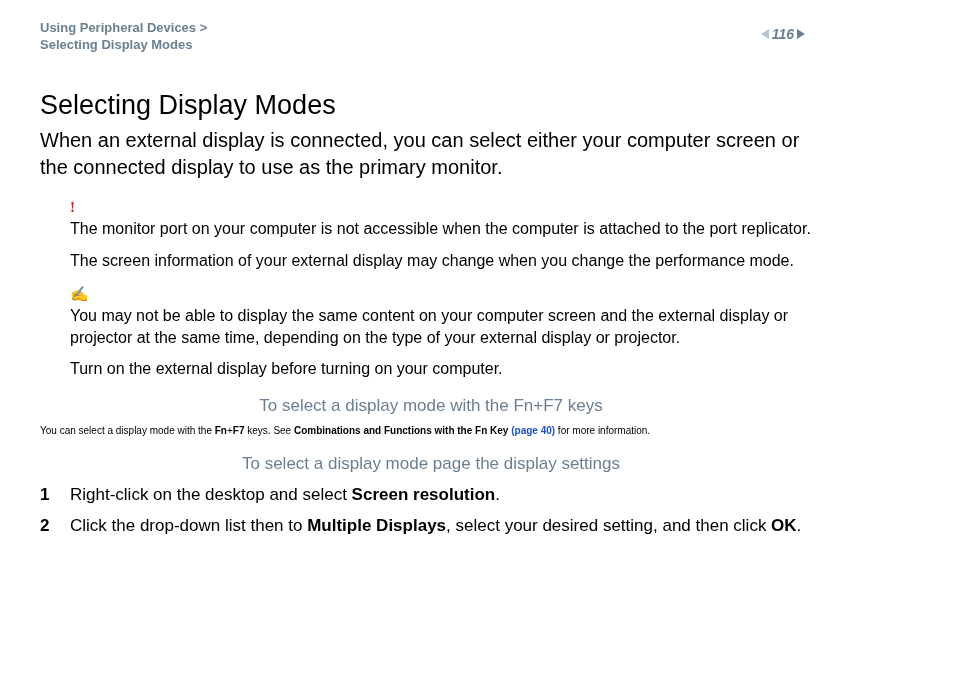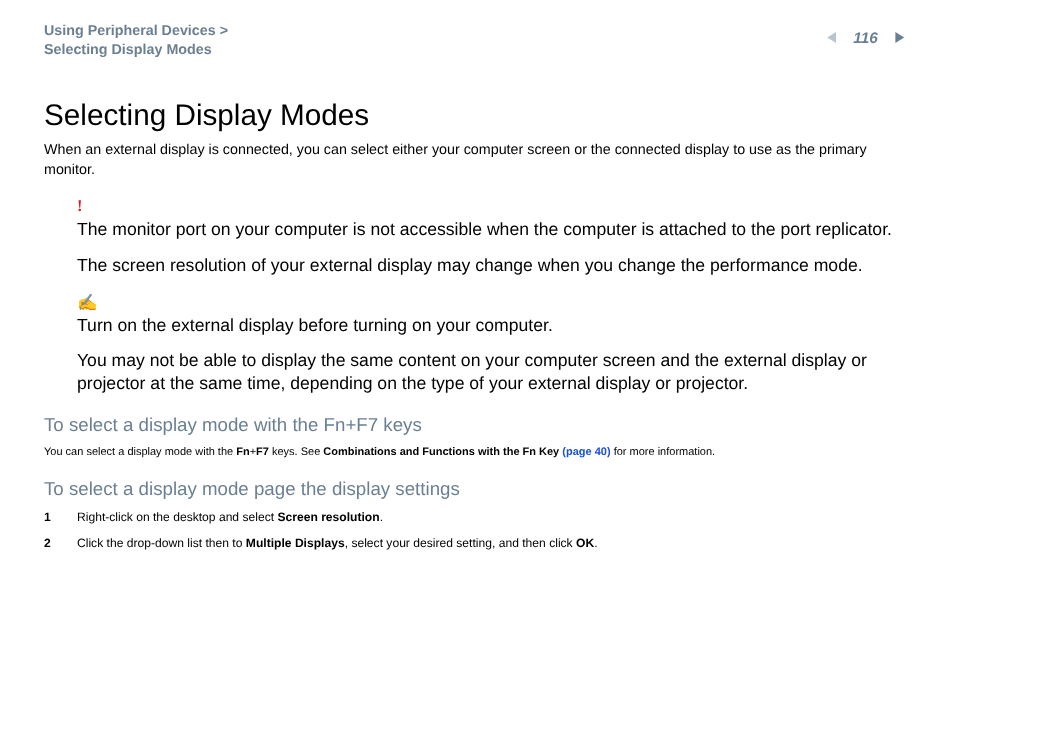--- a/index.html
+++ b/index.html
@@ -28,25 +28,25 @@
     font-size: 13px;
     font-weight: bold;
     color: #6b7f93;
     line-height: 1.3;
   }
   .breadcrumb .line1::after {
     content: " >";
   }
   .page-number-wrap {
     position: absolute;
-    right: 0;
+    right: 17px;
     top: 6px;
     display: flex;
     align-items: center;
-    gap: 16px;
+    gap: 3px;
   }
   .arrow-left, .arrow-right {
     width: 0;
     height: 0;
     border-top: 5px solid transparent;
     border-bottom: 5px solid transparent;
   }
   .arrow-left { border-right: 8px solid #b8c4d0; }
   .arrow-right { border-left: 8px solid #6b7f93; }
   .page-number {
@@ -61,21 +61,21 @@
     left: 40px;
     right: 40px;
   }
   h1.title {
     font-size: 27px;
     font-weight: normal;
     margin: 0 0 6px 0;
     color: #000;
   }
   .intro {
-    font-size: 13px;
+    font-size: 20px;
     line-height: 1.35;
     margin: 0 0 18px 0;
   }
   .note-block {
     margin-left: 30px;
     margin-bottom: 14px;
   }
   .note-icon {
     display: block;
     margin-bottom: 2px;
@@ -93,37 +93,38 @@
   .note-text {
     font-size: 16px;
     line-height: 1.35;
     margin: 0 0 10px 0;
   }
   h2.subhead {
     font-size: 17px;
     font-weight: normal;
     color: #6b7f93;
     margin: 16px 0 8px 0;
+    text-align: center;
   }
   .body-text {
     font-size: 10px;
     line-height: 1.4;
     margin: 0 0 12px 0;
   }
   .b { font-weight: bold; }
   .link { color: #1a4fd6; font-weight: bold; }
   ol.steps {
     list-style: none;
     padding: 0;
     margin: 0;
     counter-reset: step;
   }
   ol.steps li {
     counter-increment: step;
-    font-size: 11px;
+    font-size: 17px;
     line-height: 1.5;
     margin-bottom: 6px;
     padding-left: 30px;
     position: relative;
   }
   ol.steps li::before {
     content: counter(step);
     position: absolute;
     left: 0;
     font-weight: bold;
@@ -146,27 +147,27 @@
     </div>
   </div>
 
   <div class="content">
     <h1 class="title">Selecting Display Modes</h1>
     <p class="intro">When an external display is connected, you can select either your computer screen or the connected display to use as the primary monitor.</p>
 
     <div class="note-block">
       <span class="note-icon warn">!</span>
       <p class="note-text">The monitor port on your computer is not accessible when the computer is attached to the port replicator.</p>
-      <p class="note-text">The screen resolution of your external display may change when you change the performance mode.</p>
+      <p class="note-text">The screen information of your external display may change when you change the performance mode.</p>
     </div>
 
     <div class="note-block">
       <span class="note-icon pen">✍</span>
+      <p class="note-text">You may not be able to display the same content on your computer screen and the external display or projector at the same time, depending on the type of your external display or projector.</p>
       <p class="note-text">Turn on the external display before turning on your computer.</p>
-      <p class="note-text">You may not be able to display the same content on your computer screen and the external display or projector at the same time, depending on the type of your external display or projector.</p>
     </div>
 
     <h2 class="subhead">To select a display mode with the Fn+F7 keys</h2>
     <p class="body-text">
       <span>You can select a display mode with the </span><span class="b">Fn</span><span>+</span><span class="b">F7</span><span> keys. See </span><span class="b">Combinations and Functions with the Fn Key </span><span class="link">(page 40)</span><span> for more information.</span>
     </p>
 
     <h2 class="subhead">To select a display mode page the display settings</h2>
     <ol class="steps">
       <li>

